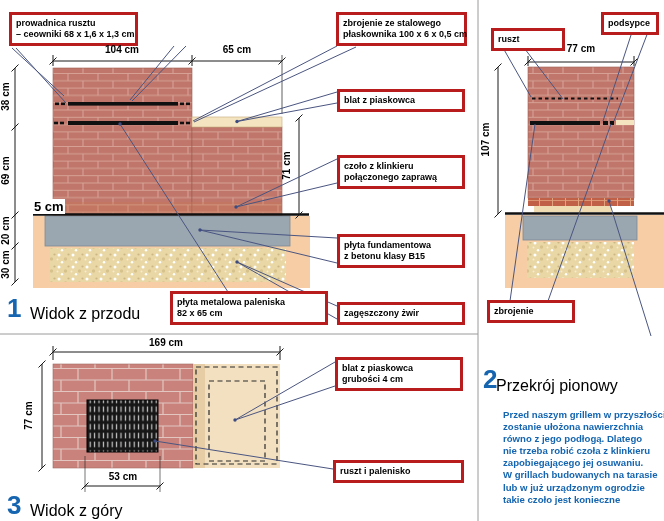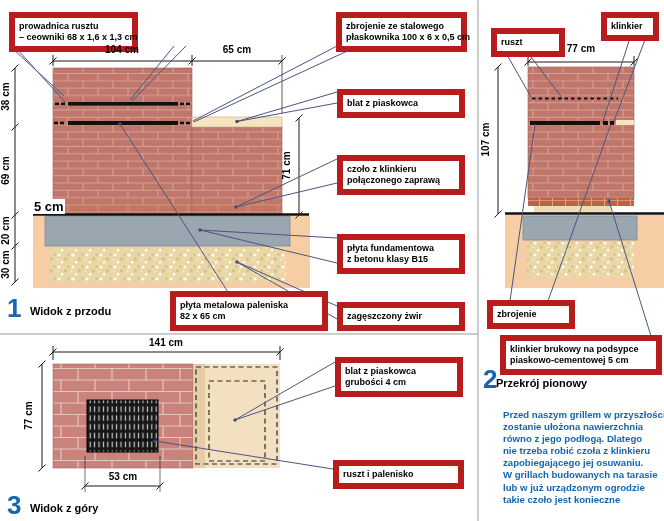--- a/index.html
+++ b/index.html
@@ -1,25 +1,25 @@
 <!DOCTYPE html>
 <html><head>
 <meta charset="utf-8">
 <style>
   html,body{margin:0;padding:0;background:#fff}
   #canvas{position:relative;width:664px;height:521px;background:#ffffff;
           font-family:"Liberation Sans",sans-serif;overflow:hidden}
   svg.draw{position:absolute;left:0;top:0;display:block}
-  .lbox{position:absolute;background:#fff;border:6px solid #b91c1c;padding:3px 4px;
+  .lbox{position:absolute;background:#fff;border:3px solid #b91c1c;padding:3px 4px;
         font-size:9px;font-weight:bold;line-height:11px;color:#000;box-sizing:border-box;white-space:nowrap}
   .dim{position:absolute;font-size:10px;font-weight:bold;color:#000;text-align:center;white-space:nowrap}
   .rot{transform:rotate(-90deg)}
   .dim-small{font-size:13px;background:#fff;padding:0 1px}
   .view-num{position:absolute;color:#1565b0;font-size:26px;font-weight:800;line-height:1;letter-spacing:-1px}
-  .view-title{position:absolute;font-size:11px;font-weight:bold;color:#000;white-space:nowrap}
+  .view-title{position:absolute;font-size:16px;font-weight:normal;color:#000;white-space:nowrap}
   .note{position:absolute;color:#1565b0;font-size:9.6px;font-weight:bold;line-height:12.1px;white-space:nowrap}
 </style>
 </head>
 <body>
 
 <div id="canvas">
 
   <svg class="draw" width="664" height="521" viewBox="0 0 664 521">
     <defs>
       <pattern id="brickF" width="30" height="14.6" patternUnits="userSpaceOnUse">
@@ -214,48 +214,44 @@
     <div>zagęszczony żwir</div>
   </div>
   <div class="lbox" style="left:170px;top:291px;width:158px">
     <div>płyta metalowa paleniska</div>
     <div>82 x 65 cm</div>
   </div>
   <div class="lbox" style="left:491px;top:28px;width:74px">
     <div>ruszt</div>
   </div>
   <div class="lbox" style="left:601px;top:12px;width:58px">
-    <div>klinkier</div>
+    <div>podsypce</div>
   </div>
   <div class="lbox" style="left:487px;top:300px;width:88px">
     <div>zbrojenie</div>
-  </div>
-  <div class="lbox" style="left:500px;top:335px;width:162px">
-    <div>klinkier brukowy na podsypce</div>
-    <div>piaskowo-cementowej 5 cm</div>
   </div>
   <div class="lbox" style="left:335px;top:357px;width:128px">
     <div>blat z piaskowca</div>
     <div>grubości 4 cm</div>
   </div>
   <div class="lbox" style="left:333px;top:460px;width:131px">
     <div>ruszt i palenisko</div>
   </div>
 
   <div class="dim" style="left:82px;top:44px;width:80px">104 cm</div>
   <div class="dim" style="left:197px;top:44px;width:80px">65 cm</div>
   <div class="dim rot" style="left:-15px;top:91px;width:40px">38 cm</div>
   <div class="dim rot" style="left:-15px;top:165px;width:40px">69 cm</div>
   <div class="dim rot" style="left:-15px;top:225px;width:40px">20 cm</div>
   <div class="dim rot" style="left:-15px;top:259px;width:40px">30 cm</div>
   <div class="dim dim-small" style="left:33px;top:199px">5 cm</div>
   <div class="dim rot" style="left:266px;top:160px;width:40px">71 cm</div>
   <div class="dim" style="left:541px;top:43px;width:80px">77 cm</div>
   <div class="dim rot" style="left:462px;top:134px;width:46px">107 cm</div>
-  <div class="dim" style="left:126px;top:337px;width:80px">141 cm</div>
+  <div class="dim" style="left:126px;top:337px;width:80px">169 cm</div>
   <div class="dim rot" style="left:8px;top:410px;width:40px">77 cm</div>
   <div class="dim" style="left:83px;top:471px;width:80px">53 cm</div>
 
   <div class="view-num" style="left:7px;top:295px">1</div>
   <div class="view-title" style="left:30px;top:305px">Widok z przodu</div>
   <div class="view-num" style="left:483px;top:366px">2</div>
   <div class="view-title" style="left:496px;top:377px">Przekrój pionowy</div>
   <div class="view-num" style="left:7px;top:492px">3</div>
   <div class="view-title" style="left:30px;top:502px">Widok z góry</div>
 

